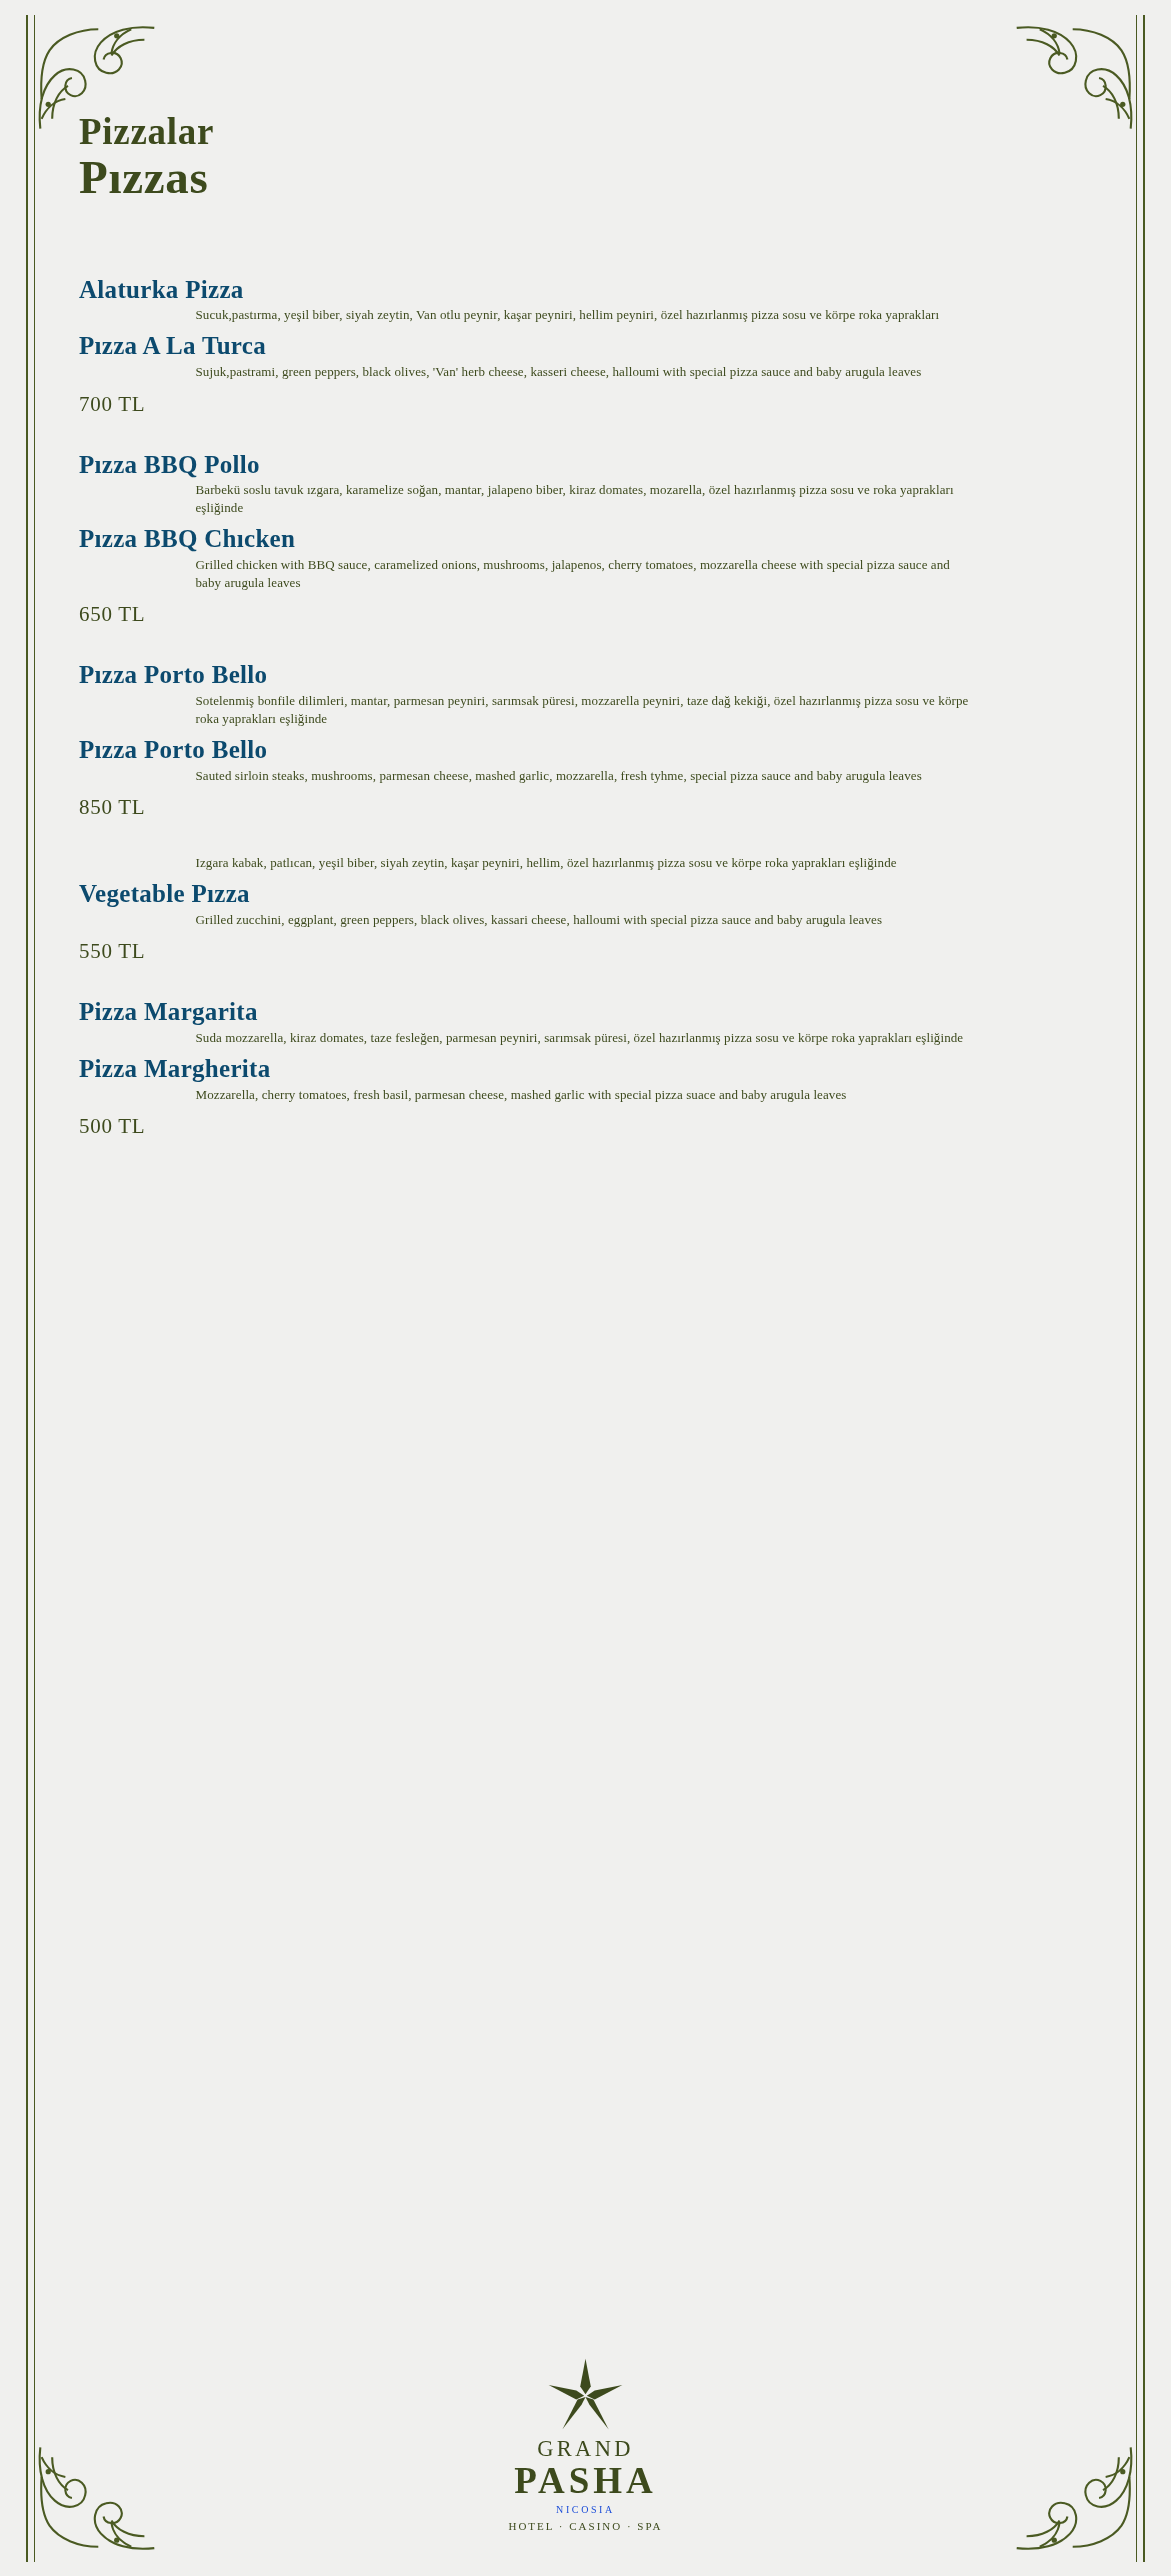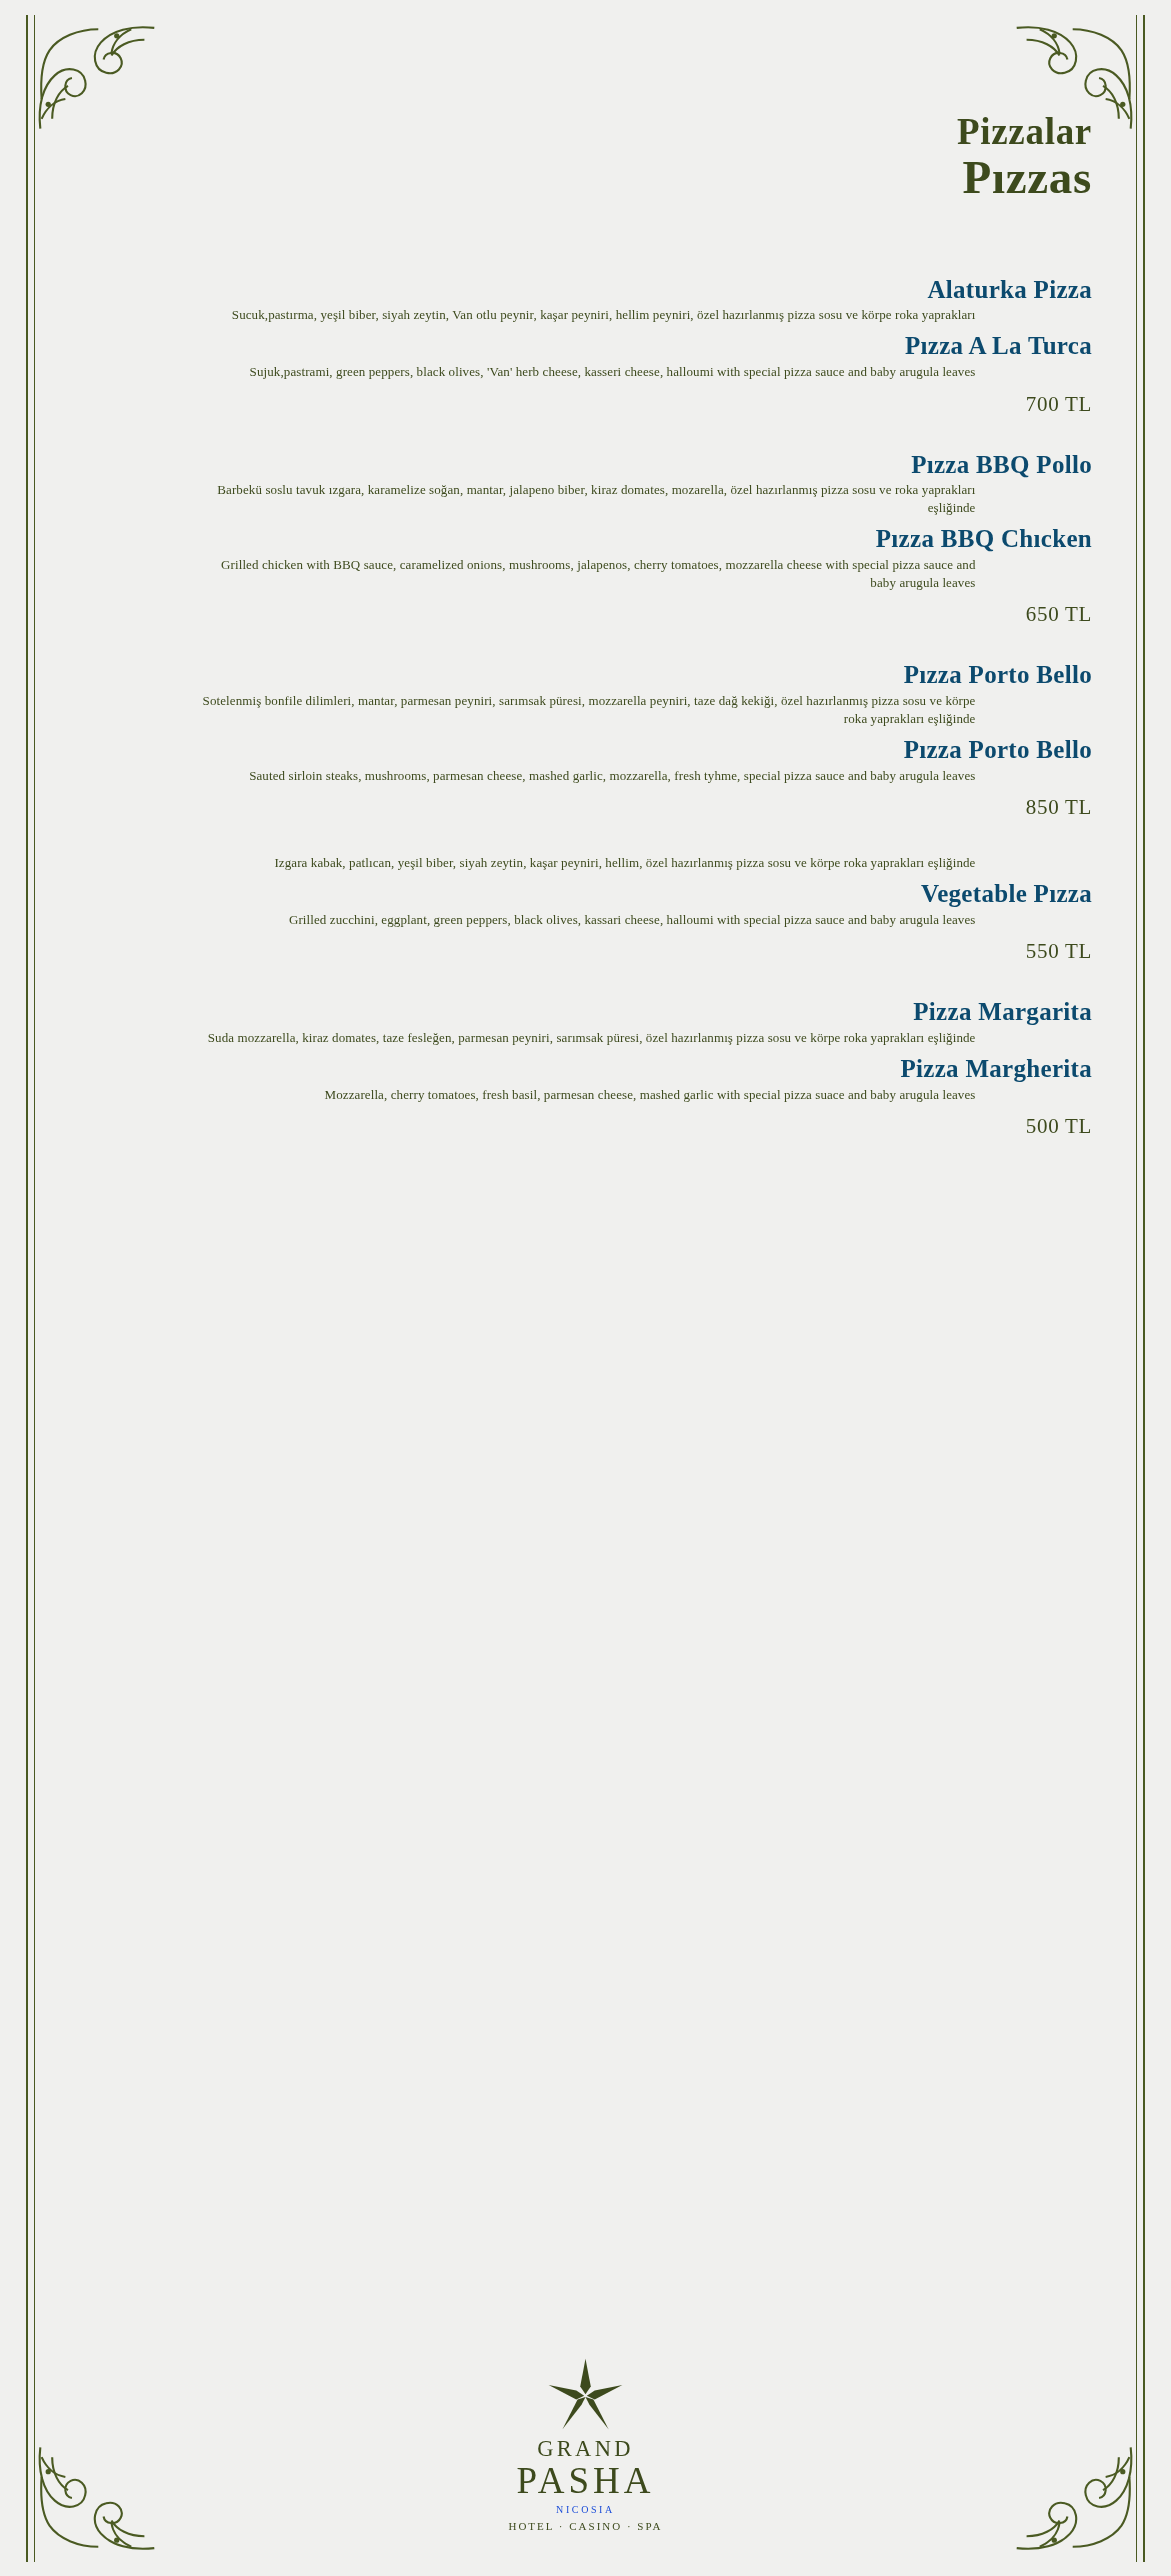--- a/index.html
+++ b/index.html
@@ -48,21 +48,21 @@
   .corner-tl { left: 32px;  top: 20px; }
   .corner-tr { right: 32px; top: 20px;  transform: scaleX(-1); }
   .corner-bl { left: 32px;  bottom: 20px; transform: scaleY(-1); }
   .corner-br { right: 32px; bottom: 20px; transform: scale(-1,-1); }
 
   .content {
     position: absolute;
     left: 79px;
     right: 79px;
     top: 0;
-    text-align: right;
+    text-align: left;
   }
   .title-block {
     margin-top: 112px;
     line-height: 1.08;
   }
   .title-tr, .title-en {
     font-size: 37px;
     font-weight: bold;
     letter-spacing: 0.7px;
     color: #3d4a1d;
@@ -111,21 +111,21 @@
     font-size: 22.5px;
     letter-spacing: 3.3px;
     color: #3d4a1d;
     margin-top: 4px;
     font-weight: normal;
   }
   .logo-pasha {
     font-size: 37px;
     letter-spacing: 4px;
     color: #3d4a1d;
-    font-weight: normal;
+    font-weight: bold;
     line-height: 1.05;
   }
   .logo-nicosia {
     font-size: 10px;
     letter-spacing: 2.6px;
     color: #1d4ed8;
     margin-top: 2.6px;
   }
   .logo-tagline {
     font-size: 11px;

